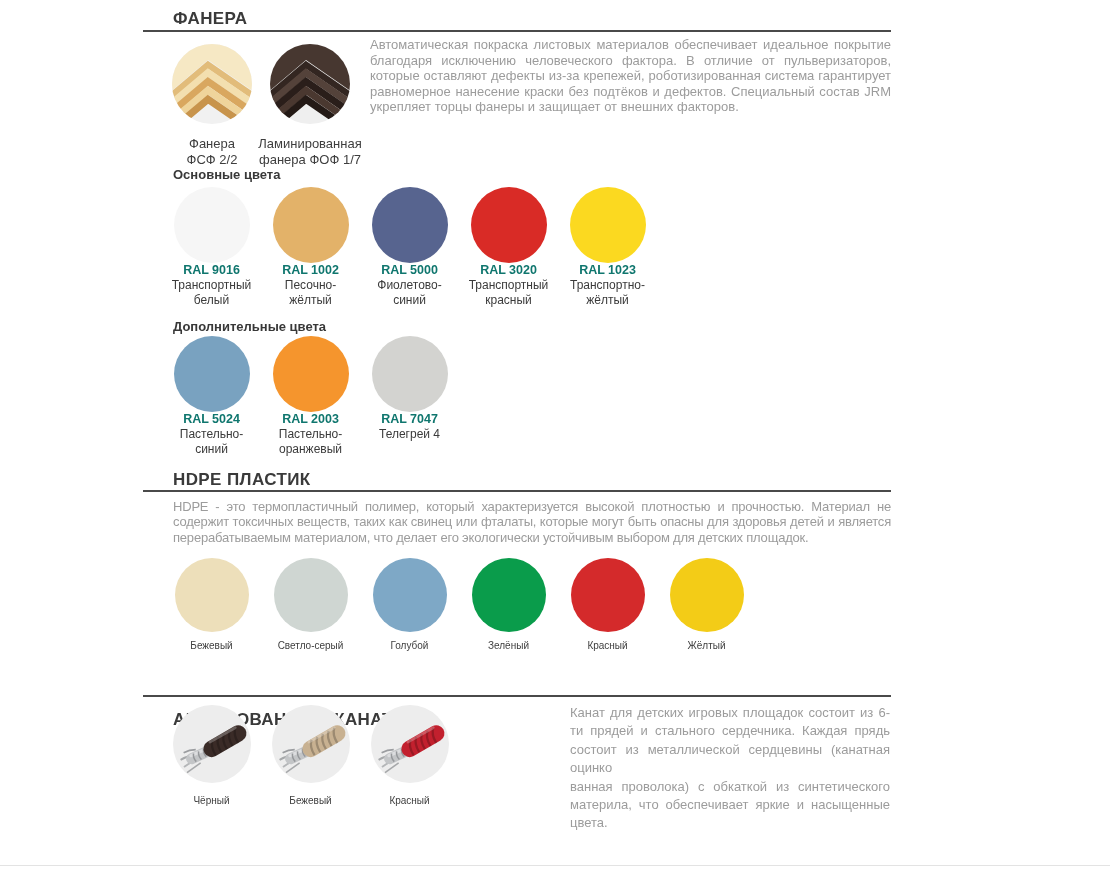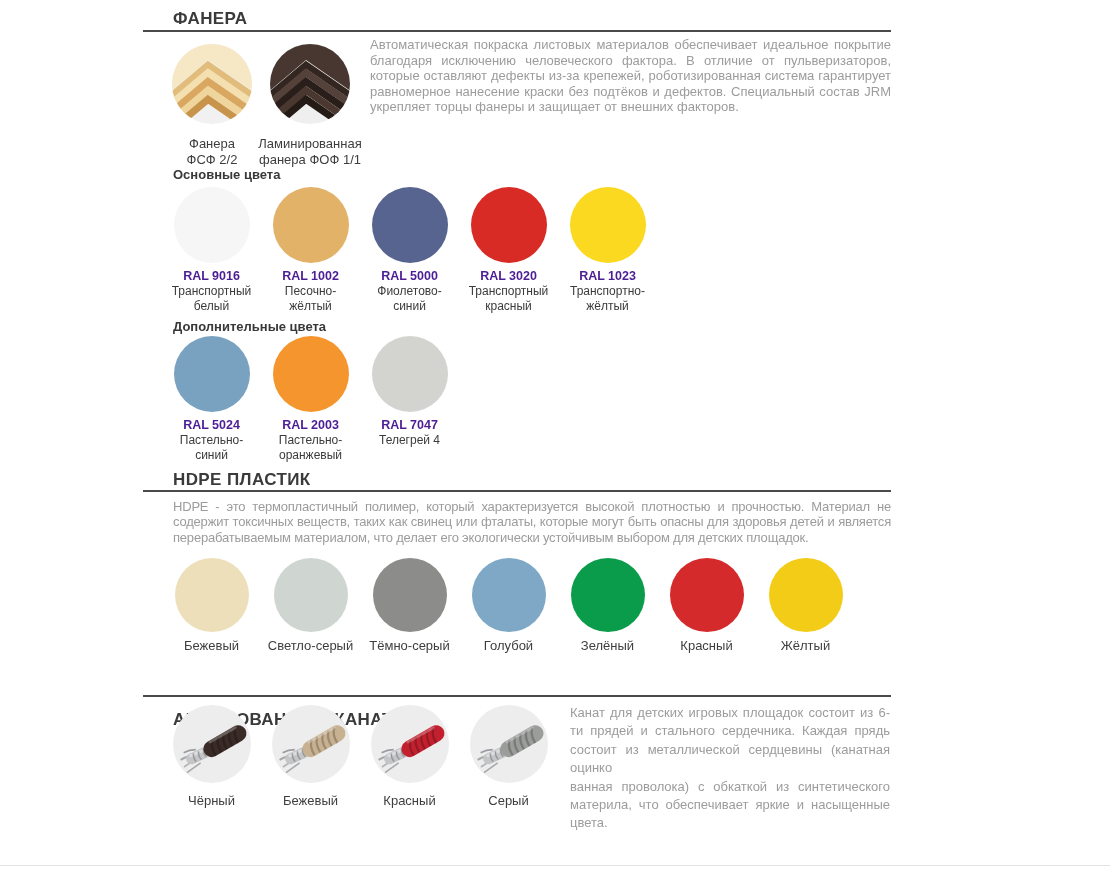--- a/index.html
+++ b/index.html
@@ -12,23 +12,23 @@
   .para{position:absolute;font-size:13px;line-height:15.6px;color:#9c9c9c;text-align:justify;}
   .para.narrow{line-height:18.4px;white-space:pre-line;}
   .para.condensed{letter-spacing:-0.2px;line-height:15.4px;}
 
   .group-label{position:absolute;font-size:13px;font-weight:700;color:#383838;}
 
   .swatch-row{position:absolute;display:flex;}
   .swatch-item{width:99px;display:flex;flex-direction:column;align-items:center;text-align:center;}
   .swatch{width:76px;height:76px;border-radius:50%;}
   .swatch.sm{width:74px;height:74px;}
-  .ral-code{margin-top:6px;font-size:12.5px;font-weight:700;color:#4c1d95;line-height:14px;}
+  .ral-code{font-size:12.5px;font-weight:700;color:#0f766e;line-height:14px;}
   .ral-name{margin-top:1px;font-size:12px;color:#3b3b3b;line-height:14.5px;white-space:pre-line;}
-  .color-name{margin-top:7px;font-size:13px;color:#3e3e3e;line-height:14px;text-align:right;}
+  .color-name{margin-top:7px;font-size:10px;color:#3e3e3e;line-height:14px;text-align:right;}
 
   .figure{position:absolute;display:flex;flex-direction:column;align-items:center;width:130px;}
   .figure .cap{margin-top:8px;font-size:13px;color:#3e3e3e;line-height:15.5px;white-space:pre-line;text-align:center;}
 
   .footnote{position:absolute;font-size:12.5px;color:#8f8f8f;}
   .bottom-line{position:absolute;left:0;top:865px;width:1110px;height:1px;background:#e3e3e3;}
 </style>
 </head>
 <body>
 
@@ -71,21 +71,21 @@
           <polygon points="0,58 45,20 100,58 100,-2 0,-2" fill="#473730"></polygon>
           <path d="M0,64 L45,26 L100,64" stroke="#332621" stroke-width="8" fill="none"></path>
           <path d="M0,74 L45,36 L100,74" stroke="#54423A" stroke-width="9" fill="none"></path>
           <path d="M0,85 L45,47 L100,85" stroke="#2A1E1A" stroke-width="9" fill="none"></path>
           <path d="M0,96 L45,58 L100,96" stroke="#4A3830" stroke-width="9" fill="none"></path>
           <path d="M0,107 L45,69 L100,107" stroke="#241A16" stroke-width="9" fill="none"></path>
         </g>
       </svg>
     </span>
     <div class="cap">Ламинированная
-фанера ФОФ 1/1</div>
+фанера ФОФ 1/7</div>
   </div>
 
   <p class="para" style="left:370px;top:37px;width:521px;margin:0;">Автоматическая покраска листовых материалов обеспечивает идеальное покрытие благодаря исключению человеческого фактора. В отличие от пульверизаторов, которые оставляют дефекты из-за крепежей, роботизированная система гарантирует равномерное нанесение краски без подтёков и дефектов. Специальный состав JRM укрепляет торцы фанеры и защищает от внешних факторов.</p>
 
   <div class="group-label" style="left:173px;top:167px;">Основные цвета</div>
   <div class="swatch-row" style="left:162px;top:187px;">
     <div class="swatch-item">
       <div class="swatch" style="background-color: rgb(246, 246, 246);"></div>
       <div class="ral-code">RAL 9016</div>
       <div class="ral-name">Транспортный
@@ -143,24 +143,20 @@
   <p class="para condensed" style="left:173px;top:499px;width:718px;margin:0;">HDPE - это термопластичный полимер, который характеризуется высокой плотностью и прочностью. Материал не содержит токсичных веществ, таких как свинец или фталаты, которые могут быть опасны для здоровья детей и является перерабатываемым материалом, что делает его экологически устойчивым выбором для детских площадок.</p>
 
   <div class="swatch-row" style="left:162px;top:558px;">
     <div class="swatch-item">
       <div class="swatch sm" style="background-color: rgb(237, 223, 186);"></div>
       <div class="color-name">Бежевый</div>
     </div>
     <div class="swatch-item">
       <div class="swatch sm" style="background-color: rgb(207, 214, 210);"></div>
       <div class="color-name">Светло-серый</div>
-    </div>
-    <div class="swatch-item">
-      <div class="swatch sm" style="background-color: rgb(140, 140, 138);"></div>
-      <div class="color-name">Тёмно-серый</div>
     </div>
     <div class="swatch-item">
       <div class="swatch sm" style="background-color: rgb(126, 168, 198);"></div>
       <div class="color-name">Голубой</div>
     </div>
     <div class="swatch-item">
       <div class="swatch sm" style="background-color: rgb(10, 156, 75);"></div>
       <div class="color-name">Зелёный</div>
     </div>
     <div class="swatch-item">
@@ -240,42 +236,20 @@
             <path d="M48,56 L86,45" stroke="currentColor" stroke-width="21" stroke-linecap="round" fill="none"></path>
             <path d="M52,45 q-5,8 -1,20 M60,43 q-5,8 -1,20 M68,41 q-5,8 -1,20 M76,39 q-5,8 -1,20 M84,37 q-5,8 -1,20" stroke="rgba(0,0,0,0.22)" stroke-width="3" fill="none"></path>
             <path d="M48,47 L84,37" stroke="rgba(255,255,255,0.25)" stroke-width="3.5" stroke-linecap="round" fill="none"></path>
           </g>
             </g>
         </svg>
       </span>
       <div class="color-name">Красный</div>
     </div>
 
-    <div class="swatch-item">
-      <span style="color: rgb(155, 157, 155);">
-        <svg width="78" height="78" viewBox="0 0 100 100">
-          <circle cx="50" cy="50" r="50" fill="#ededed"></circle>
-          <g clip-path="url(#circleClip)">
-              <g transform="rotate(-14 50 50)">
-            <path d="M6,60 Q16,57 24,58" stroke="#a6a8aa" stroke-width="2.4" fill="none"></path>
-            <path d="M8,70 Q18,66 28,64" stroke="#b4b6b8" stroke-width="2.4" fill="none"></path>
-            <path d="M12,52 Q20,50 28,52" stroke="#9b9da0" stroke-width="2.2" fill="none"></path>
-            <path d="M10,78 Q20,74 30,70" stroke="#a6a8aa" stroke-width="2" fill="none"></path>
-            <path d="M20,62 L46,57" stroke="#c3c5c7" stroke-width="14" stroke-linecap="round" fill="none"></path>
-            <path d="M20,58 L44,54" stroke="#dcdddf" stroke-width="4" stroke-linecap="round" fill="none"></path>
-            <path d="M24,56 q-2,6 1,11 M31,55 q-2,6 1,11 M38,53 q-2,6 1,11" stroke="#96989b" stroke-width="2" fill="none"></path>
-            <path d="M48,56 L86,45" stroke="currentColor" stroke-width="21" stroke-linecap="round" fill="none"></path>
-            <path d="M52,45 q-5,8 -1,20 M60,43 q-5,8 -1,20 M68,41 q-5,8 -1,20 M76,39 q-5,8 -1,20 M84,37 q-5,8 -1,20" stroke="rgba(0,0,0,0.22)" stroke-width="3" fill="none"></path>
-            <path d="M48,47 L84,37" stroke="rgba(255,255,255,0.25)" stroke-width="3.5" stroke-linecap="round" fill="none"></path>
-          </g>
-            </g>
-        </svg>
-      </span>
-      <div class="color-name">Серый</div>
-    </div>
   </div>
 
   <p class="para narrow" style="left:570px;top:704px;width:320px;margin:0;">Канат для детских игровых площадок состоит из 6-ти прядей и стального сердечника. Каждая прядь состоит из металлической сердцевины (канатная оцинко
 ванная проволока) с обкаткой из синтетического материла, что обеспечивает яркие и насыщенные цвета.</p>
 
   <div class="bottom-line"></div>
 
 </div>
 
 </body></html>

